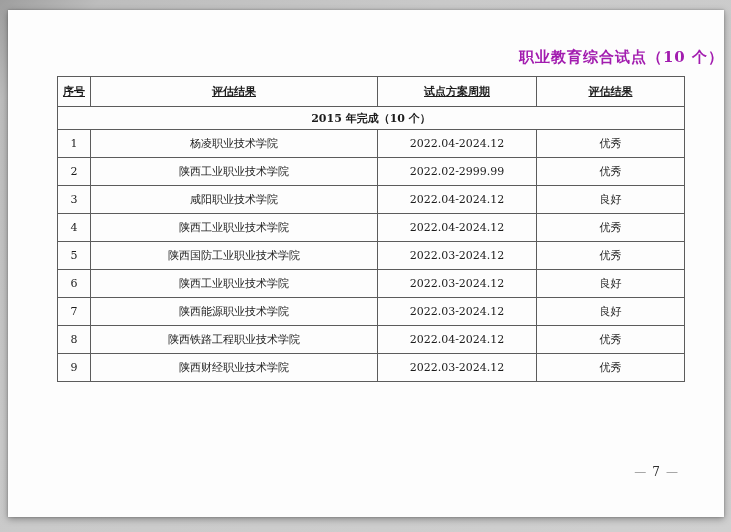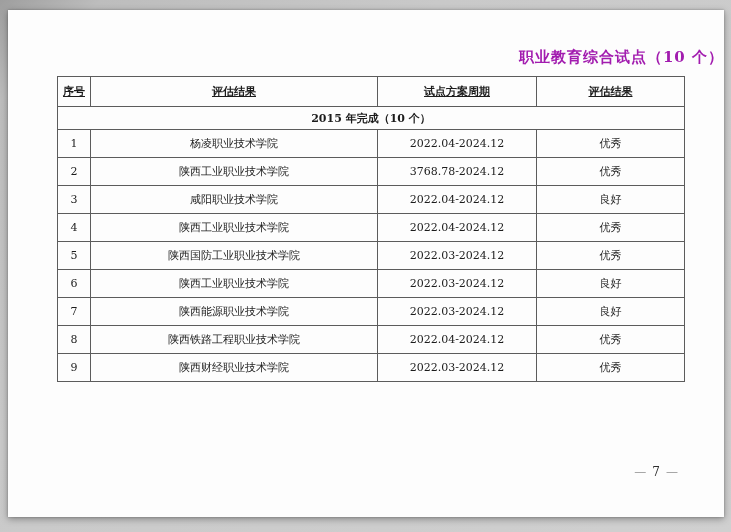--- a/index.html
+++ b/index.html
@@ -115,21 +115,21 @@
 
       <tr class="row-data">
         <td>1</td>
         <td>杨凌职业技术学院</td>
         <td>2022.04-2024.12</td>
         <td>优秀</td>
       </tr>
       <tr class="row-data">
         <td>2</td>
         <td>陕西工业职业技术学院</td>
-        <td>3768.78-2024.12</td>
+        <td>2022.02-2999.99</td>
         <td>优秀</td>
       </tr>
       <tr class="row-data">
         <td>3</td>
         <td>咸阳职业技术学院</td>
         <td>2022.04-2024.12</td>
         <td>良好</td>
       </tr>
       <tr class="row-data">
         <td>4</td>

